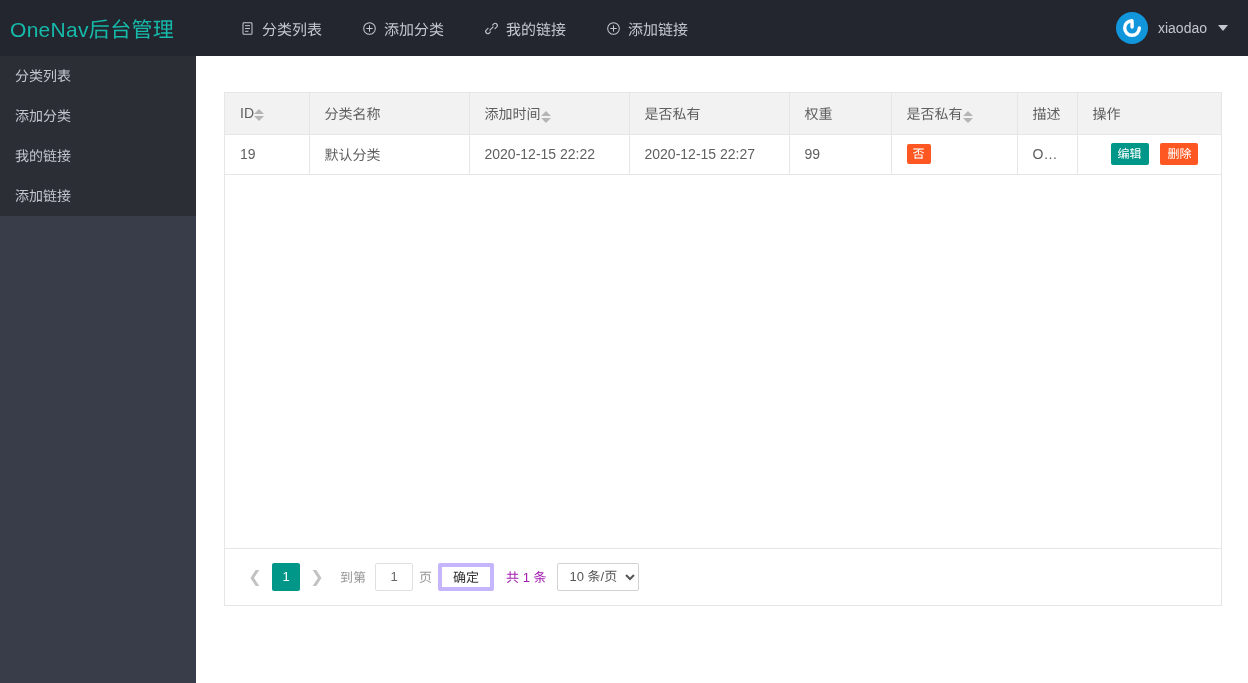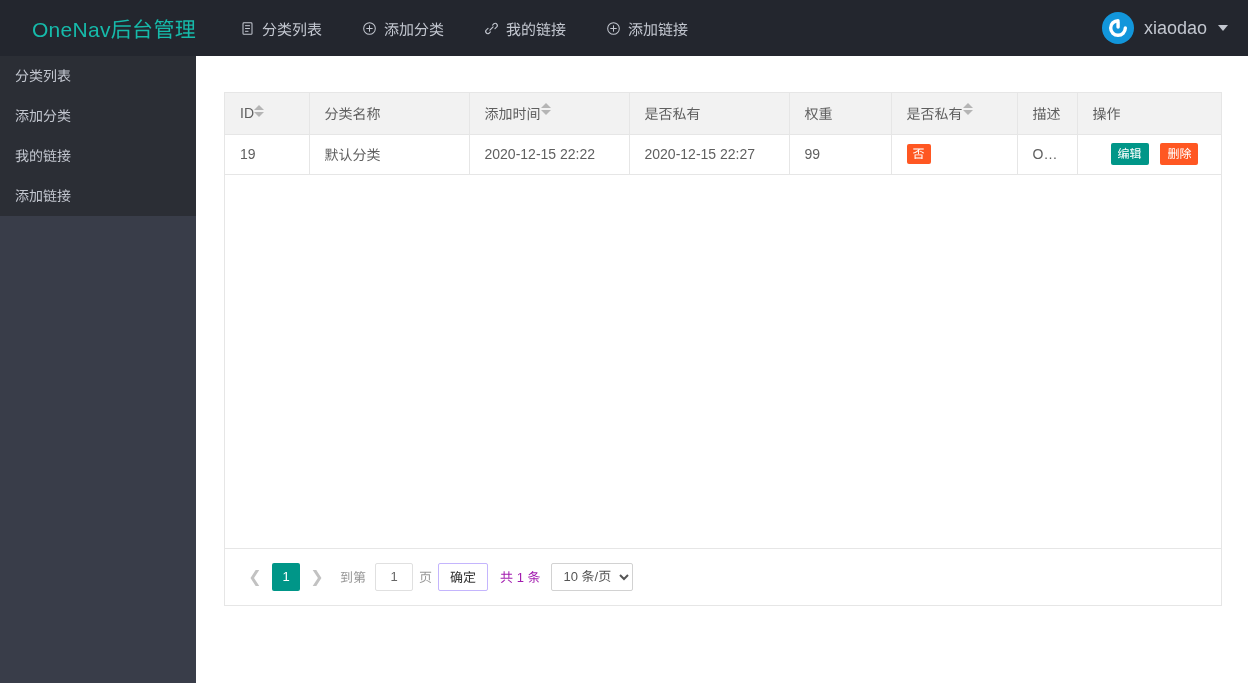--- a/index.html
+++ b/index.html
@@ -23,21 +23,20 @@
     display: flex; align-items: center;
     z-index: 20;
   }
   .logo {
     width: 196px; height: 56px;
     display: flex; align-items: center; padding-left: 10px;
     color: #16baaa;
     font-size: 21px; letter-spacing: .3px;
     white-space: nowrap;
     cursor: pointer;
-    justify-content: flex-end;
   }
   .nav-list {
     display: flex; align-items: center; height: 56px;
     margin-left: 24px;
   }
   .nav-item {
     display: flex; align-items: center; gap: 7px;
     height: 56px; padding: 0 20px;
     color: #c2c6cf; font-size: 15px; white-space: nowrap;
     cursor: pointer; text-decoration: none;
@@ -49,21 +48,21 @@
     position: absolute; right: 16px; top: 0;
     height: 56px; display: flex; align-items: center; gap: 10px;
     cursor: pointer; padding-right:4px;
   }
   .avatar {
     width: 32px; height: 32px; border-radius: 50%;
     background: #1296db;
     display: flex; align-items: center; justify-content: center;
     flex: 0 0 32px;
   }
-  .user-name { color: #c2c6cf; font-size: 18px; }
+  .user-name { color: #c2c6cf; font-size: 14px; }
   .caret-down {
     width: 0; height: 0;
     border-left: 5px solid transparent;
     border-right: 5px solid transparent;
     border-top: 6px solid #c2c6cf;
     margin-left: 1px;
   }
 
   
   .sidebar {
@@ -129,21 +128,21 @@
   table.data td {
     color: #5f5f5f; font-size: 14px;
     padding: 0 15px;
     height: 40px;
     border-right: 1px solid #e6e6e6;
     border-bottom: 1px solid #e6e6e6;
     white-space: nowrap; overflow: hidden;
     vertical-align: middle;
   }
   table.data td:last-child { border-right: none; padding-left: 33px; }
-  .th-inner { display:flex; align-items:flex-start; }
+  .th-inner { display:flex; align-items:flex-end; }
 
   .sort-ic { display:inline-flex; flex-direction:column; gap:2px; line-height:0; cursor:pointer; }
   .sort-ic i { display:block; width:0; height:0; border-left:5px solid transparent; border-right:5px solid transparent; }
   .sort-ic i.up { border-bottom:5px solid #b5b5b5; }
   .sort-ic i.dn { border-top:5px solid #b5b5b5; }
 
   .badge {
     display:inline-block;
     background:#FF5722; color:#fff;
     font-size:12px; line-height:20px;
@@ -184,21 +183,21 @@
   .pg-input {
     width: 38px; height: 28px;
     border:1px solid #e0e0e0; border-radius:2px;
     text-align:center; font-size:13px; color:#666;
     font-family: inherit; outline:none; background:#fff;
     margin: 0 4px;
   }
   .pg-unit { color:#999; margin: 0 6px 0 2px; }
   .pg-confirm {
     height: 28px; padding: 0 11px;
-    border:1px solid #c4b5fd; background:#fff;
+    border:4px solid #c4b5fd; background:#fff;
     border-radius:2px; font-size:13px; color:#333;
     cursor:pointer; font-family: inherit;
   }
   .pg-total { color:#a21caf; margin: 0 10px 0 12px; white-space:nowrap; }
   .pg-select {
     height: 28px; padding: 0 4px 0 8px;
     border:1px solid #d2d2d2; border-radius:2px;
     background:#fff; color:#555; font-size:13px;
     font-family: inherit; outline:none; cursor:pointer;
   }

